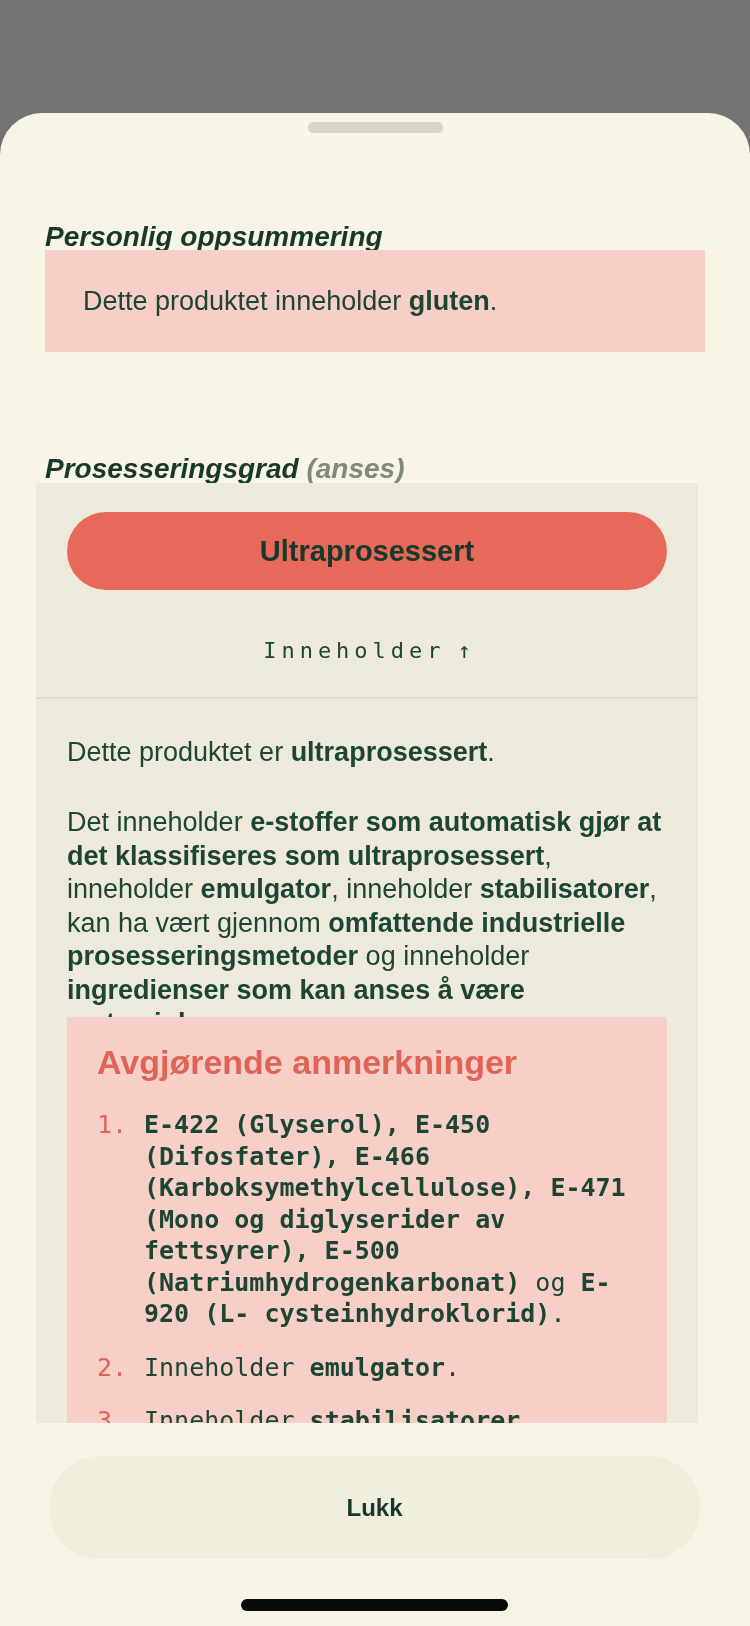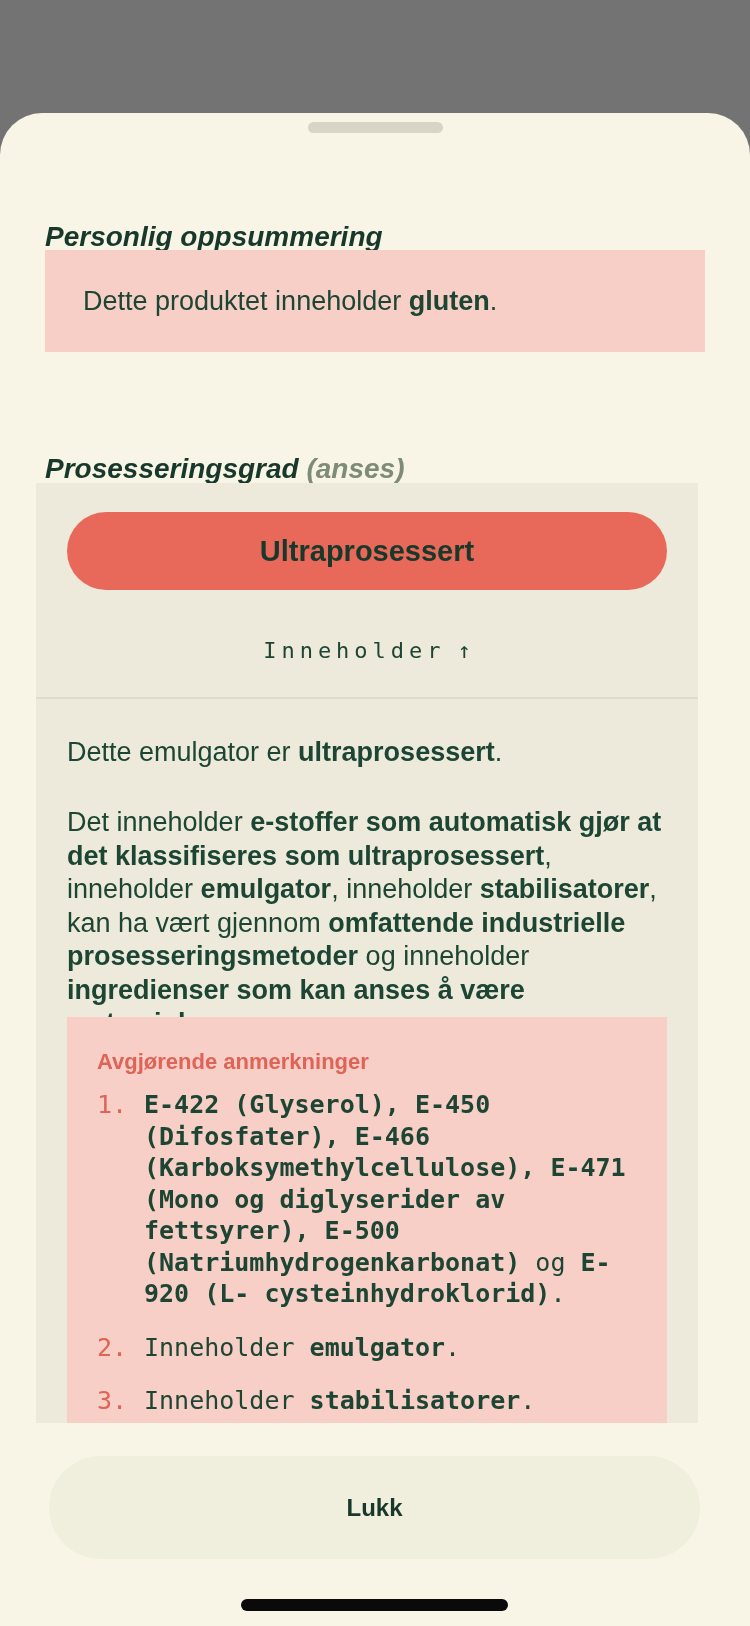--- a/index.html
+++ b/index.html
@@ -61,21 +61,21 @@
     font-size:27px;color:#1d4533;line-height:33.5px;
   }
   .bold{font-weight:bold;}
   
   .notes{
     position:absolute;top:534px;left:31px;width:600px;height:406px;
     background:#f7cfc7;box-sizing:border-box;overflow:hidden;
     padding:30px 24px 0 30px;
   }
   .notes-title{
-    font-size:22px;font-weight:bold;color:#df6356;margin:0 0 12px 0;line-height:30px;
+    font-size:34px;font-weight:bold;color:#df6356;margin:0 0 32px 0;line-height:30px;
   }
   .note-item{
     display:flex;margin-bottom:22px;
     font-family:"DejaVu Sans Mono",monospace;
     font-size:25px;line-height:31.5px;color:#1d4533;
   }
   .note-num{flex:0 0 47px;color:#df6356;}
   .note-text{flex:1 1 auto;min-width:0;}
   
   .footer{
@@ -119,21 +119,21 @@
         <span>Ultraprosessert</span>
       </button>
 
       <div class="reasons">
         <span>Inneholder</span>
         <span class="arrow">↑</span>
       </div>
 
       <div class="divider"></div>
 
-      <p class="statement"><span>Dette emulgator er </span><span class="bold">ultraprosessert</span><span>.</span></p>
+      <p class="statement"><span>Dette produktet er </span><span class="bold">ultraprosessert</span><span>.</span></p>
 
       <p class="explanation"><span>Det inneholder </span><span class="bold">e-stoffer som automatisk gjør at det klassifiseres som ultraprosessert</span><span>, inneholder </span><span class="bold">emulgator</span><span>, inneholder </span><span class="bold">stabilisatorer</span><span>, kan ha vært gjennom </span><span class="bold">omfattende industrielle prosesseringsmetoder</span><span> og inneholder </span><span class="bold">ingredienser som kan anses å være matsminke</span><span>.</span></p>
 
       <div class="notes">
         <p class="notes-title">Avgjørende anmerkninger</p>
 
         <div class="note-item">
           <span class="note-num">1.</span>
           <span class="note-text"><span class="bold">E-422 (Glyserol), E-450 (Difosfater), E-466 (Karboksymethylcellulose), E-471 (Mono og diglyserider av fettsyrer), E-500 (Natriumhydrogenkarbonat)</span><span> og </span><span class="bold">E-920 (L- cysteinhydroklorid)</span><span>.</span></span>
         </div>

